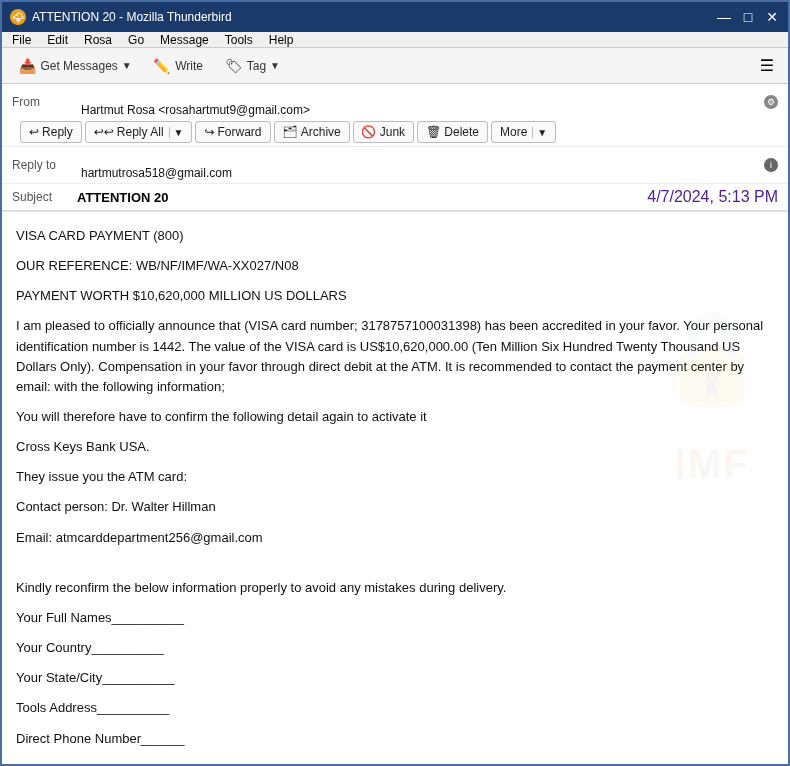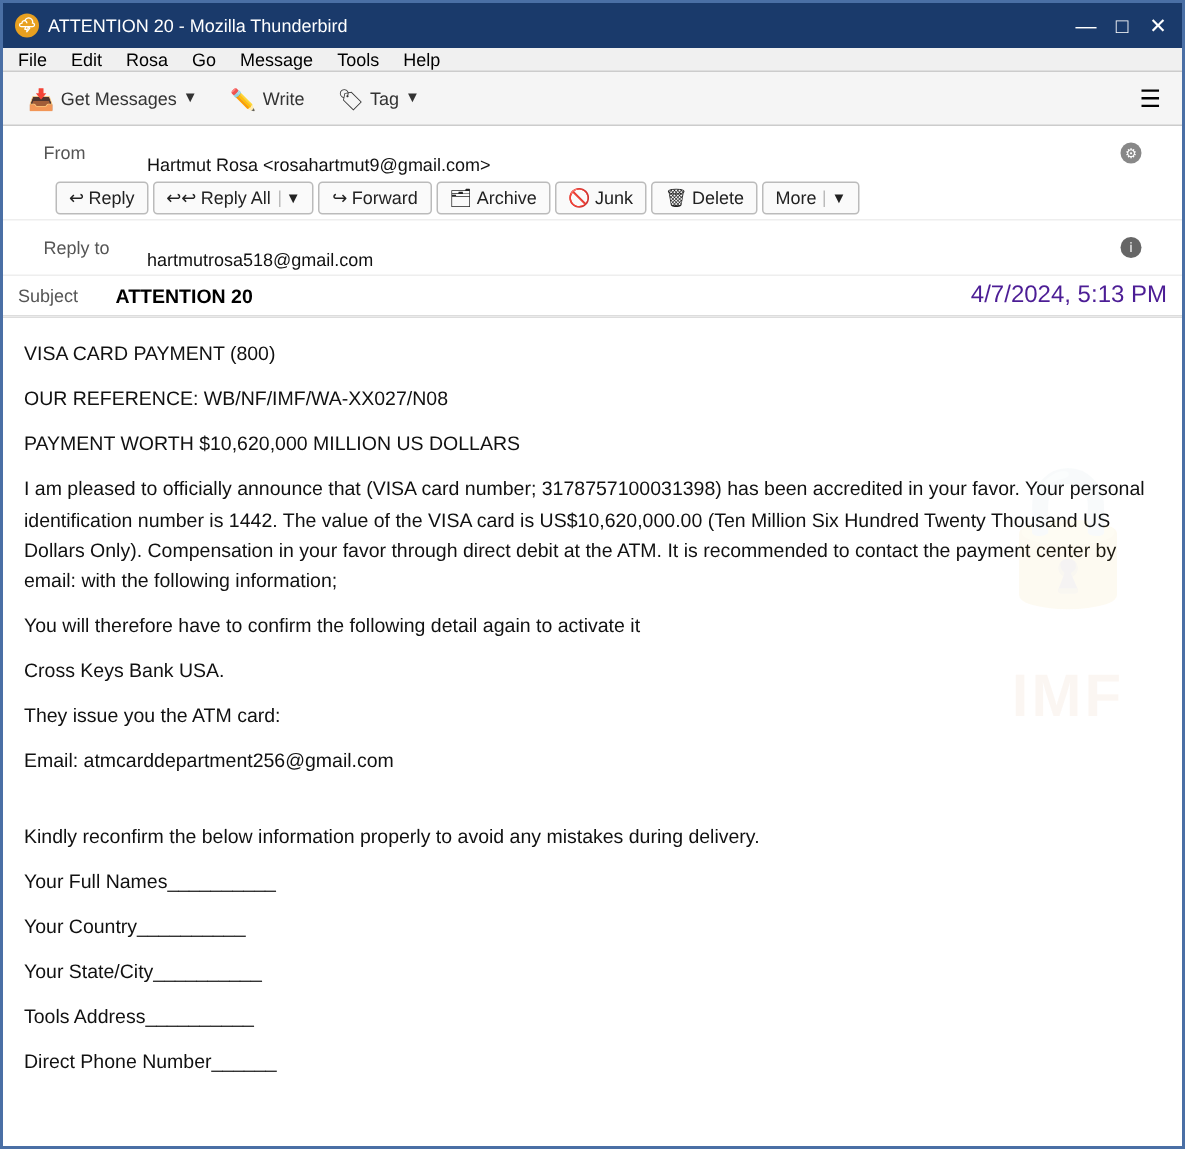--- a/index.html
+++ b/index.html
@@ -86,21 +86,21 @@
     .hamburger { font-size: 16px; cursor: pointer; padding: 2px 6px; }
     
     .email-header {
       background: #fff;
       border-bottom: 1px solid #ddd;
       padding: 0;
     }
     .email-header-row {
       display: flex;
       align-items: center;
-      padding: 3px 27px;
+      padding: 3px 10px;
       border-bottom: 1px solid #eee;
       min-height: 28px;
       flex-wrap: wrap;
       gap: 4px;
     }
     .email-header-label {
       color: #555;
       font-size: 12px;
       min-width: 65px;
     }
@@ -287,20 +287,21 @@
     <span style="font-size:40px; letter-spacing:2px;">IMF</span>
   </div>
 
   <p>VISA CARD PAYMENT (800)</p>
   <p>OUR REFERENCE: WB/NF/IMF/WA-XX027/N08</p>
   <p>PAYMENT WORTH $10,620,000 MILLION US DOLLARS</p>
   <p>I am pleased to officially announce that (VISA card number; 3178757100031398) has been accredited in your favor. Your personal identification number is 1442. The value of the VISA card is US$10,620,000.00 (Ten Million Six Hundred Twenty Thousand US Dollars Only). Compensation in your favor through direct debit at the ATM. It is recommended to contact the payment center by email: with the following information;</p>
   <p>You will therefore have to confirm the following detail again to activate it</p>
   <p>Cross Keys Bank USA.</p>
   <p>They issue you the ATM card:</p>
+  <p>Contact person: Dr. Walter Hillman</p>
   <p>Email: atmcarddepartment256@gmail.com</p>
   <br>
   <p>Kindly reconfirm the below information properly to avoid any mistakes during delivery.</p>
   <p>Your Full Names__________</p>
   <p>Your Country__________</p>
   <p>Your State/City__________</p>
   <p>Tools Address__________</p>
   <p>Direct Phone Number______</p>
   
   

